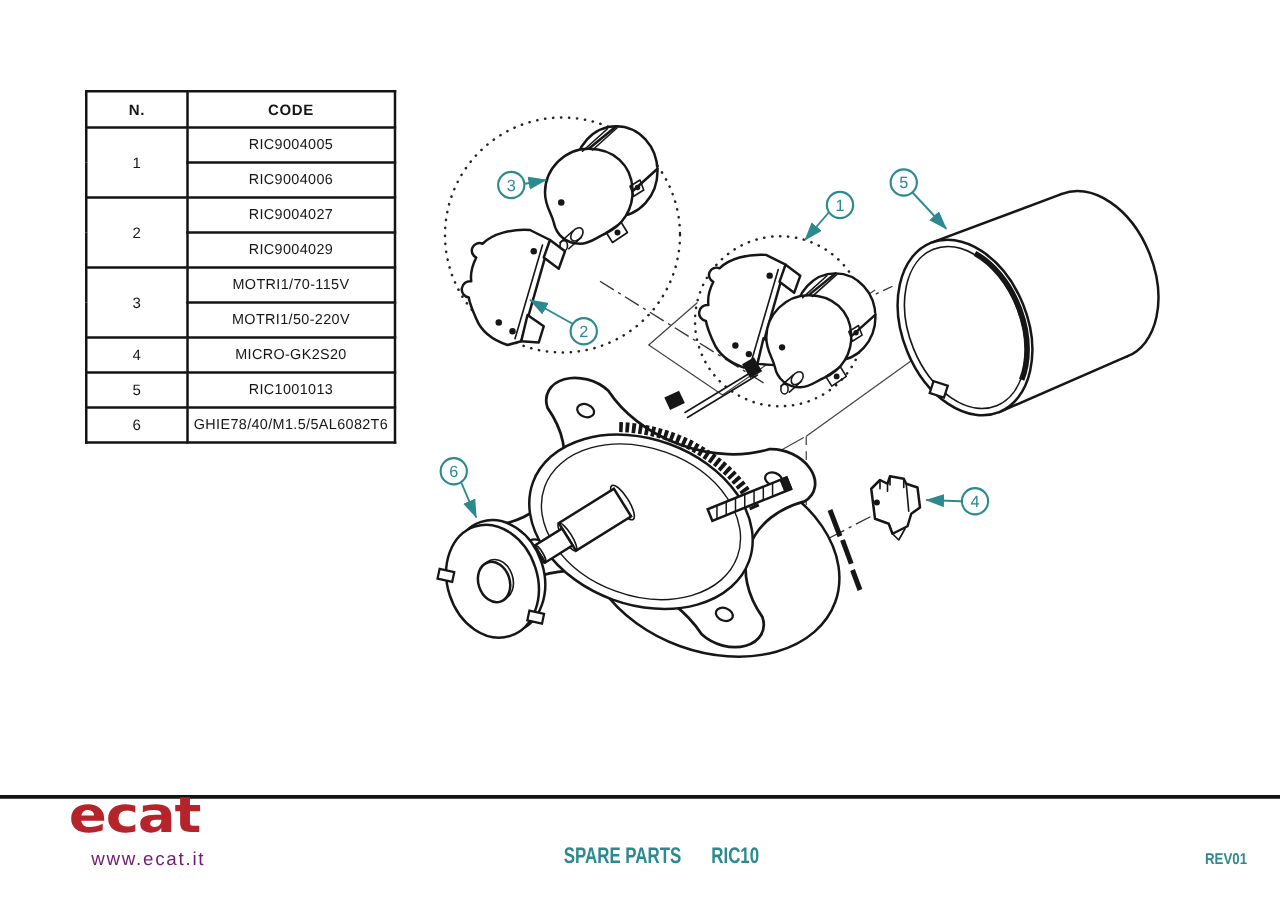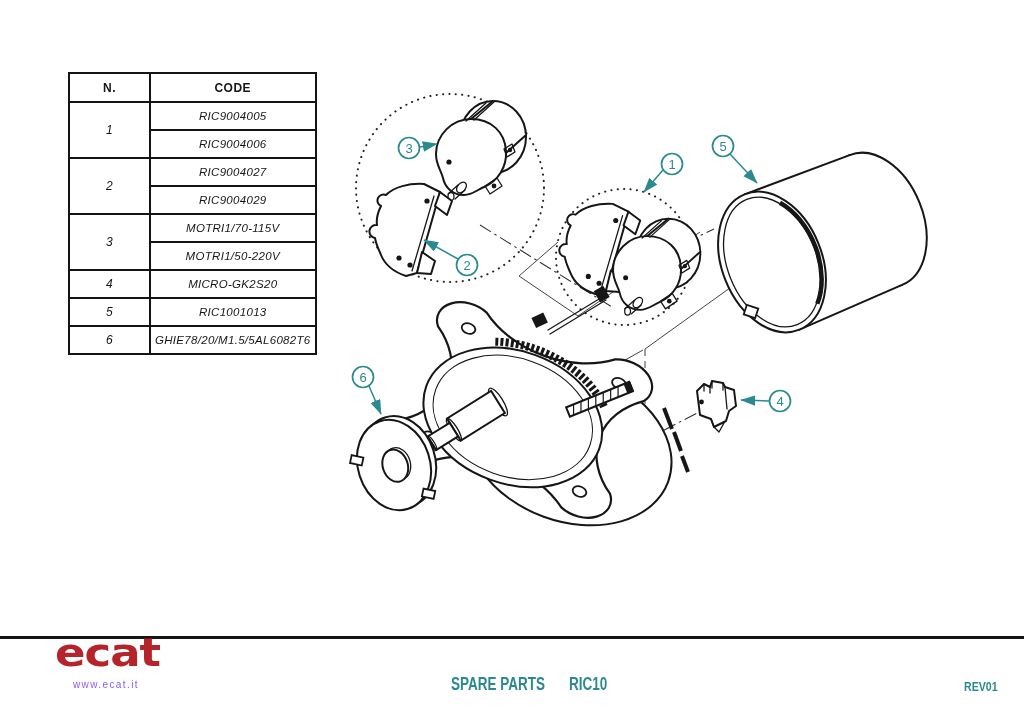--- a/index.html
+++ b/index.html
@@ -7,21 +7,21 @@
        font-family:"Liberation Sans",sans-serif;color:#161616;}
 
   
   .table-wrap{position:absolute;left:68px;top:72px;}
   table.parts{border-collapse:collapse;background:#fff;}
   table.parts th,table.parts td{
     border:2px solid #141414;text-align:center;vertical-align:middle;
     padding:0 4px;background:#fff;}
   table.parts th{width:71px;height:27px;font-size:12px;font-weight:bold;letter-spacing:.5px;}
   table.parts th.code-h{width:152px;margin-top:33px;}
-  table.parts td{height:26px;font-size:11.5px;letter-spacing:.3px;font-style:italic;}
+  table.parts td{height:26px;font-size:11.5px;letter-spacing:.3px;}
   table.parts td.ncell{font-size:12px;}
 
   
   svg.diagram{position:absolute;left:0;top:0;}
   .ln{fill:none;stroke:#161616;stroke-width:2;stroke-linejoin:round;stroke-linecap:round;}
   .lnf{fill:#ffffff;stroke:#161616;stroke-width:2;stroke-linejoin:round;stroke-linecap:round;}
   .lnt{fill:none;stroke:#161616;stroke-width:1.3;stroke-linejoin:round;stroke-linecap:round;}
   .fillb{fill:#161616;stroke:none;}
   .dots{fill:none;stroke:#222;stroke-width:2;stroke-dasharray:.2 6.2;stroke-linecap:round;}
   .cdash{fill:none;stroke:#333;stroke-width:1.1;stroke-dasharray:13 4 2.5 4;}
@@ -29,21 +29,21 @@
   .thind{fill:none;stroke:#444;stroke-width:1;stroke-dasharray:7 5;}
   .callout-circle{fill:#ffffff;stroke:#2a8a8f;stroke-width:1.7;}
   .callout-num{fill:#2a8a8f;font-size:13px;font-family:"Liberation Sans",sans-serif;text-anchor:middle;}
   .leader{fill:none;stroke:#2a8a8f;stroke-width:1.5;}
 
   
   .footer-rule{position:absolute;left:0;top:636px;width:1024px;height:3px;background:#141414;}
   .logo{position:absolute;left:55px;top:629px;font-size:45px;font-weight:bold;
         letter-spacing:-1px;color:#b5242b;font-family:"DejaVu Sans",sans-serif;
         transform:scaleY(.88);transform-origin:left top;}
-  .website{position:absolute;left:73px;top:679px;font-size:10px;color:#8b5cf6;letter-spacing:1.4px;}
+  .website{position:absolute;left:73px;top:679px;font-size:15px;color:#701a75;letter-spacing:1.4px;}
   .doc-type{position:absolute;left:451px;top:674px;font-size:18px;font-weight:bold;color:#2a8a8f;
         transform:scaleX(.75);transform-origin:left top;}
   .doc-model{position:absolute;left:569px;top:674px;font-size:18px;font-weight:bold;color:#2a8a8f;
         transform:scaleX(.75);transform-origin:left top;}
   .doc-rev{position:absolute;left:964px;top:680px;font-size:12.5px;font-weight:bold;color:#2a8a8f;
         transform:scaleX(.85);transform-origin:left top;}
 </style>
 </head>
 <body>
 
@@ -78,21 +78,21 @@
     <tr>
       <td class="ncell">4</td>
       <td>MICRO-GK2S20</td>
     </tr>
     <tr>
       <td class="ncell">5</td>
       <td>RIC1001013</td>
     </tr>
     <tr>
       <td class="ncell">6</td>
-      <td>GHIE78/20/M1.5/5AL6082T6</td>
+      <td>GHIE78/40/M1.5/5AL6082T6</td>
     </tr>
   </tbody>
     </table>
 </div>
 
 <svg class="diagram" width="1024" height="640" viewBox="0 0 1024 640" xmlns="http://www.w3.org/2000/svg">
   <defs>
     <marker id="arr" markerWidth="11" markerHeight="8" refX="9.5" refY="3.5" orient="auto">
       <path d="M0,0 L10,3.5 L0,7 Z" fill="#2a8a8f"></path>
     </marker>

